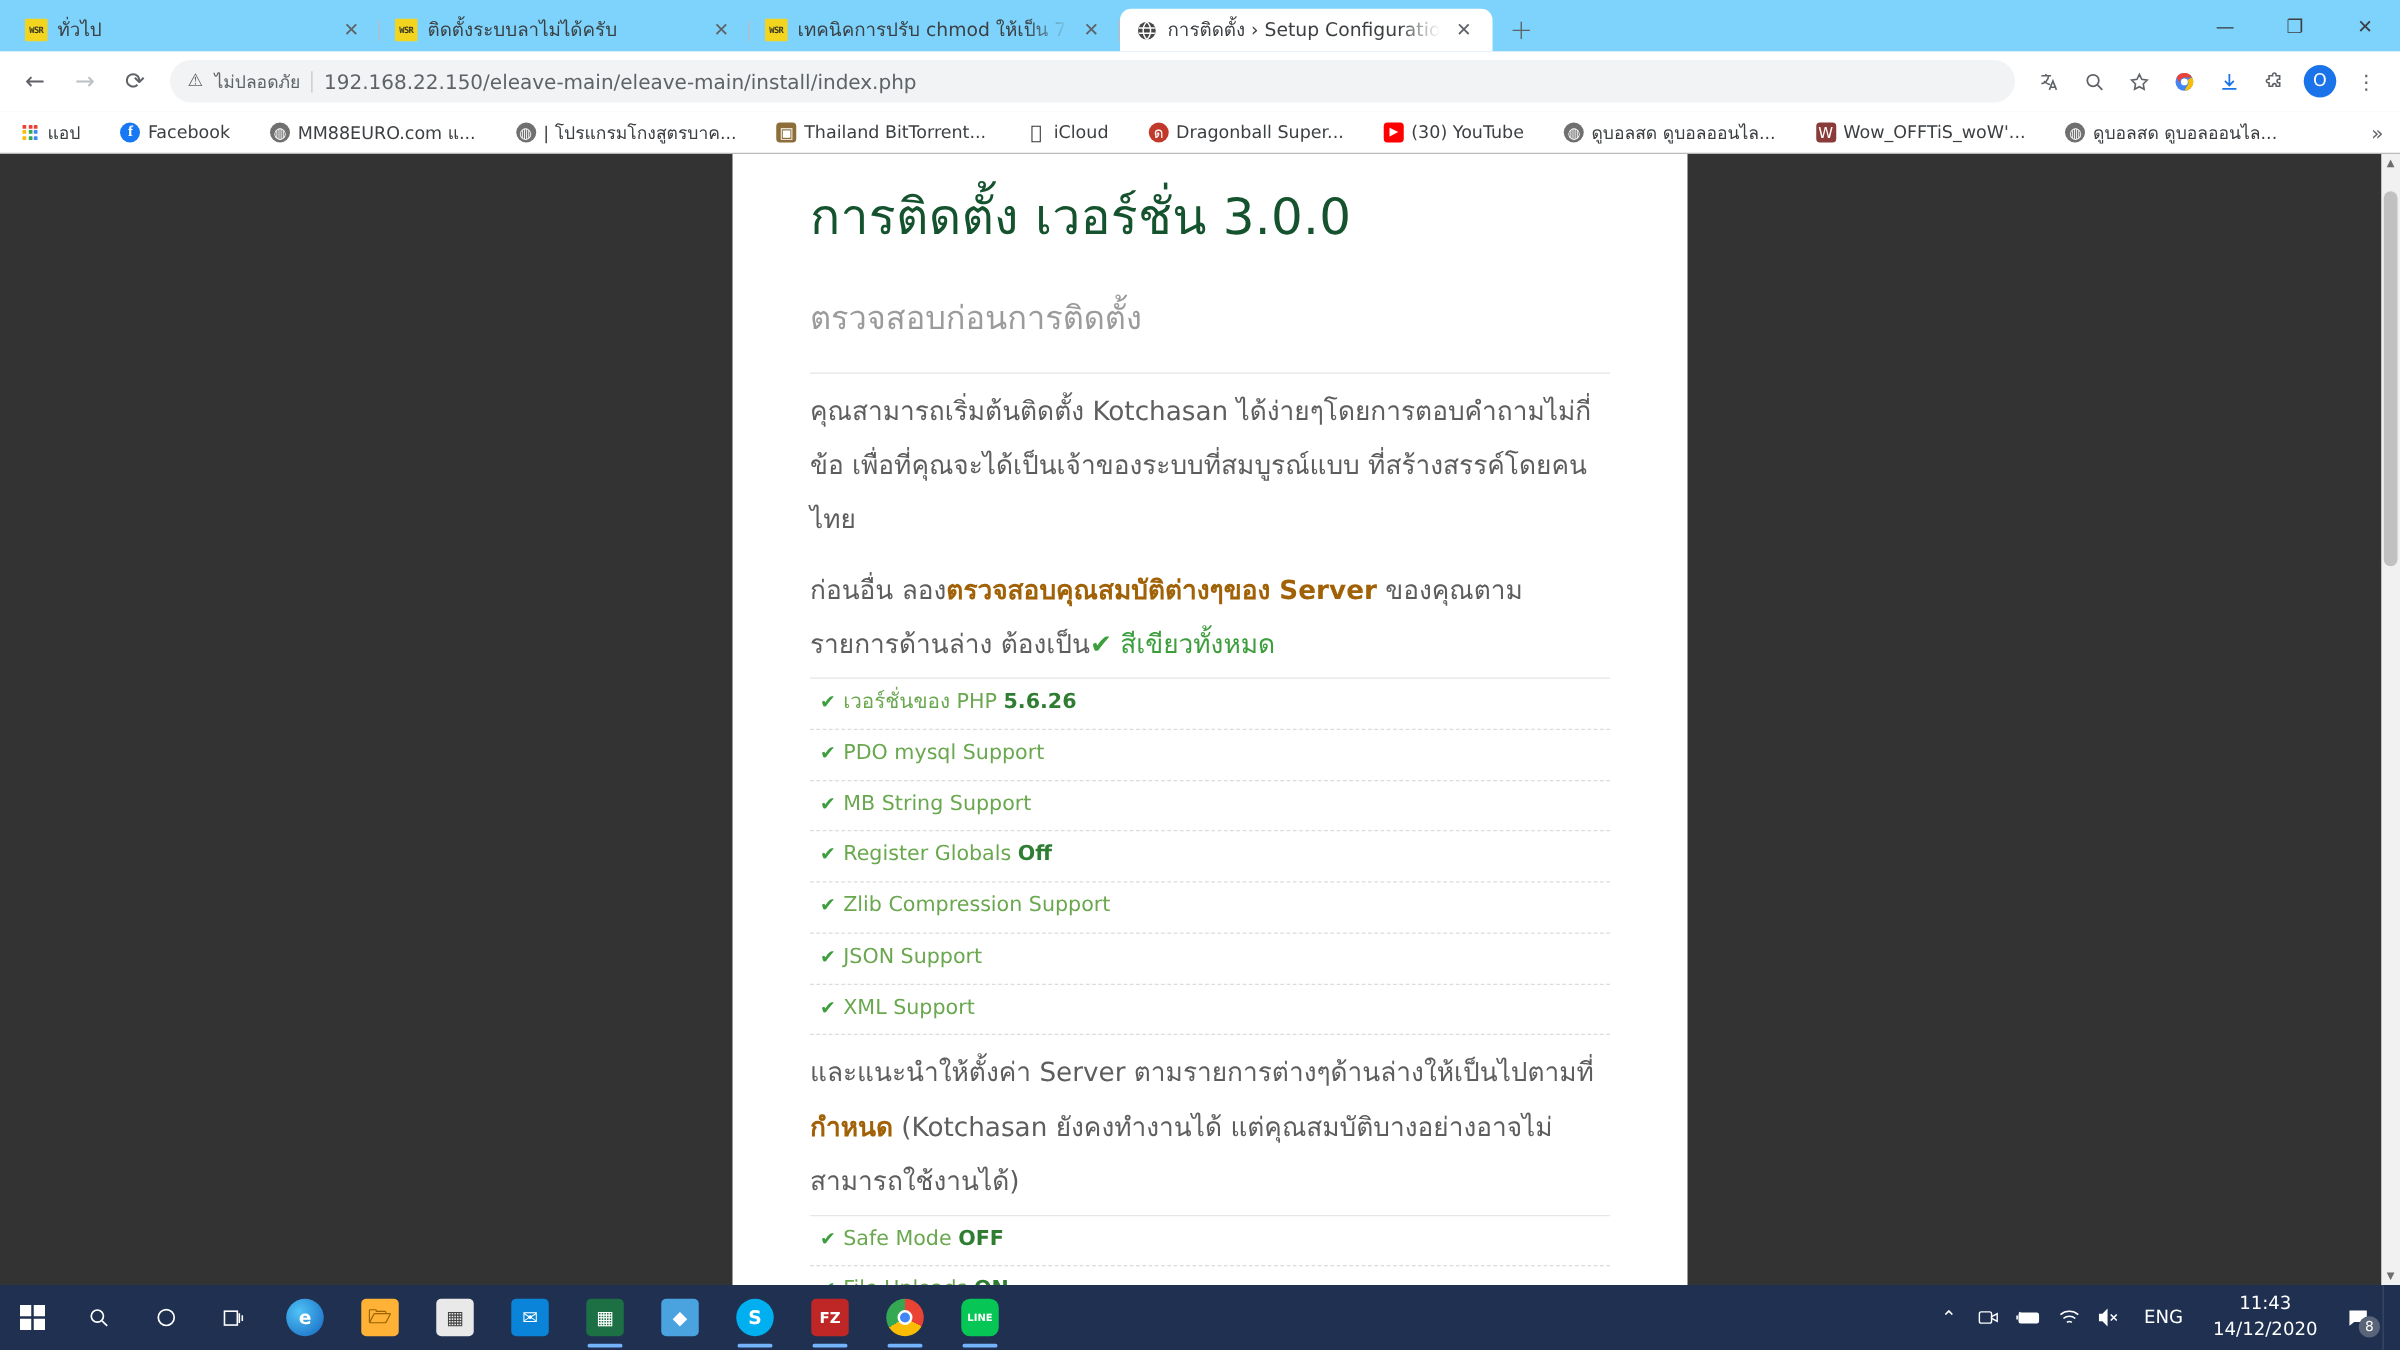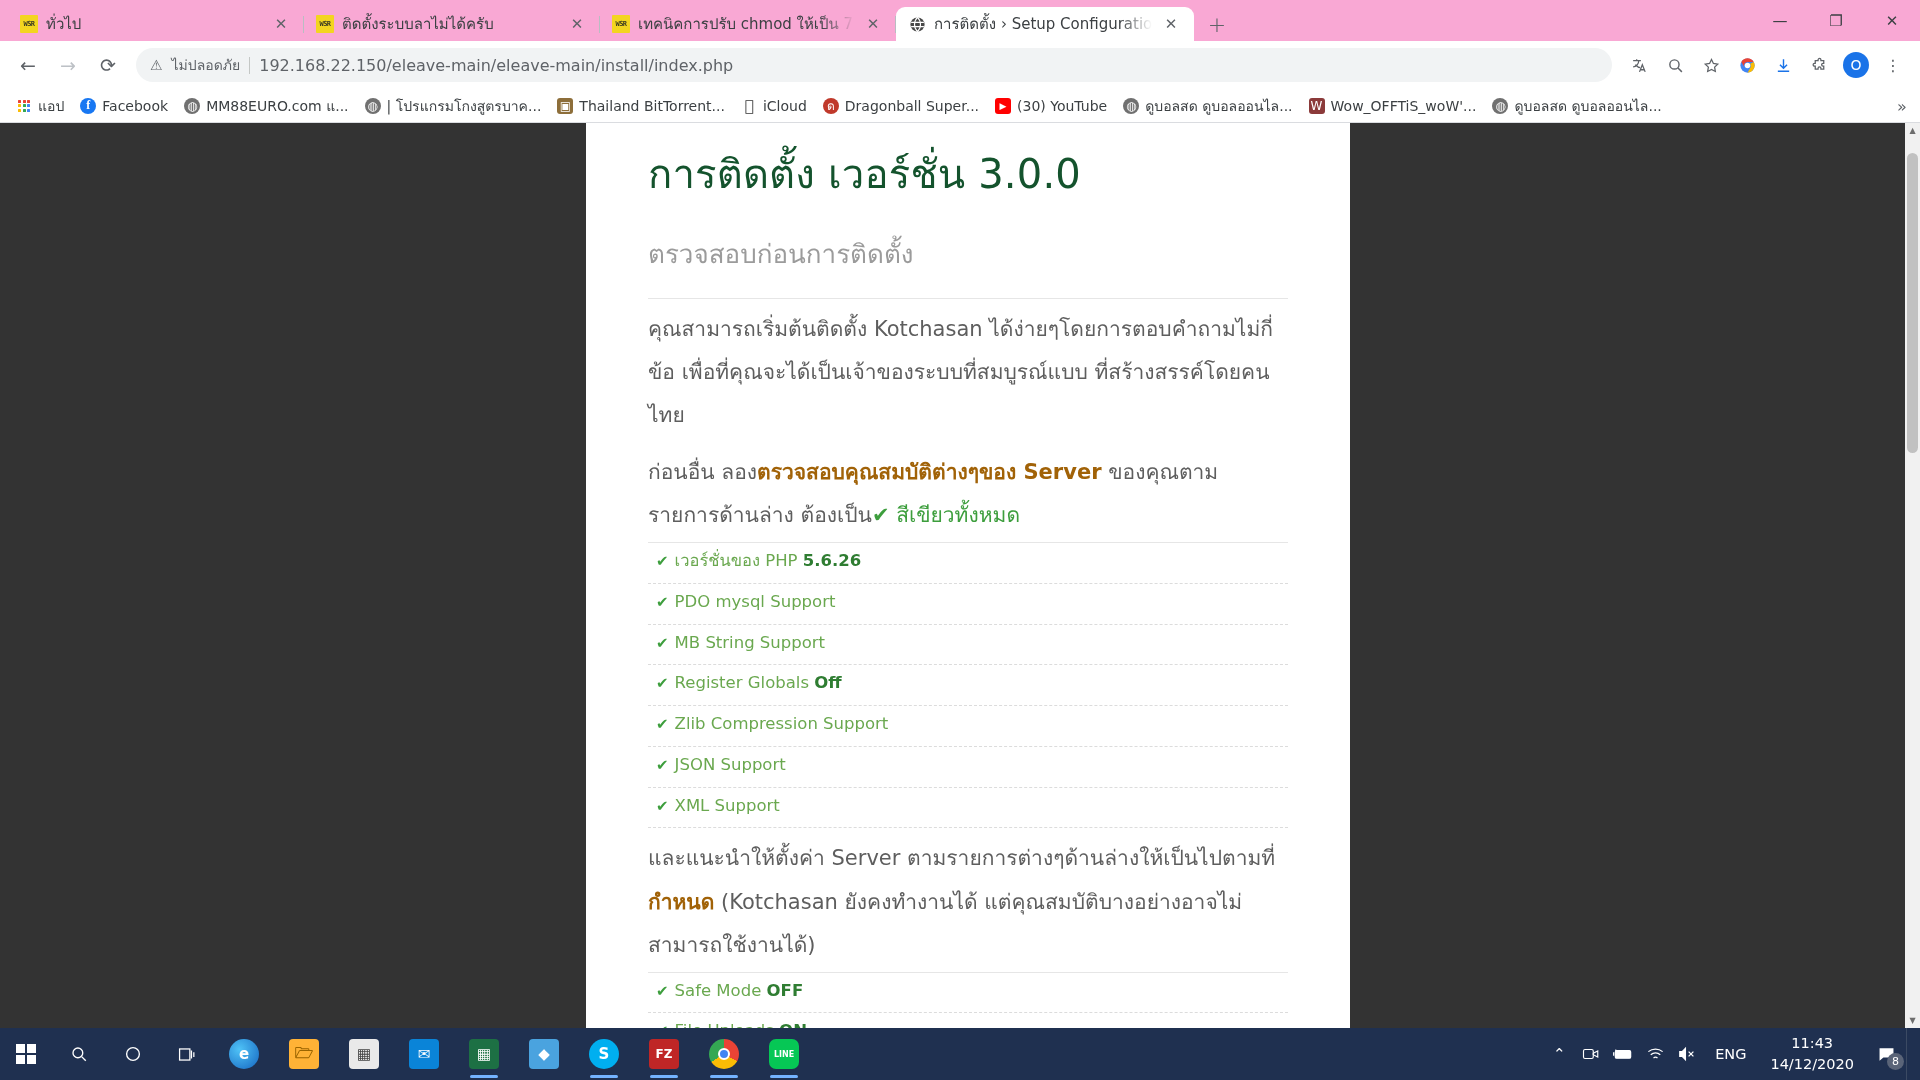--- a/index.html
+++ b/index.html
@@ -14,21 +14,21 @@
   .browser {
     position: absolute; left: 0; top: 0;
     width: 1920px; height: 1028px;
     background: #dee1e6;
   }
 
   
   .tabstrip {
     position: relative;
     height: 41px;
-    background: #f9a8d4;
+    background: #7dd3fc;
     display: flex; align-items: flex-end;
     padding-left: 8px;
   }
   .tab {
     position: relative;
     height: 34px;
     display: flex; align-items: center;
     gap: 8px;
     padding: 0 6px 0 12px;
     font-size: 15px;
@@ -140,21 +140,21 @@
     display: flex; align-items: center; justify-content: center;
     font-size: 14px; margin: 0 5px;
   }
 
   
   .bookmarks {
     height: 34px;
     background: #fff;
     display: flex; align-items: center;
     padding: 0 9px;
-    gap: 2px;
+    gap: 18px;
     border-bottom: 1px solid #dadce0;
     overflow: hidden;
     position: relative;
   }
   .bm {
     display: flex; align-items: center; gap: 6px;
     padding: 4px 7px;
     font-size: 14px; color: #3c4043;
     white-space: nowrap;
     border-radius: 4px;

